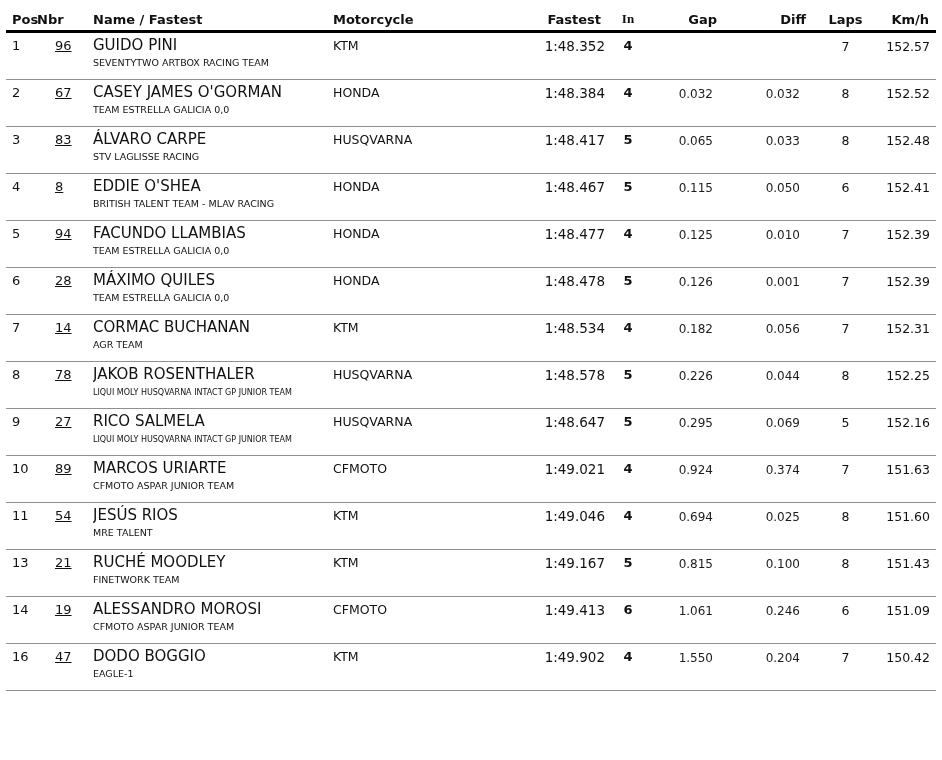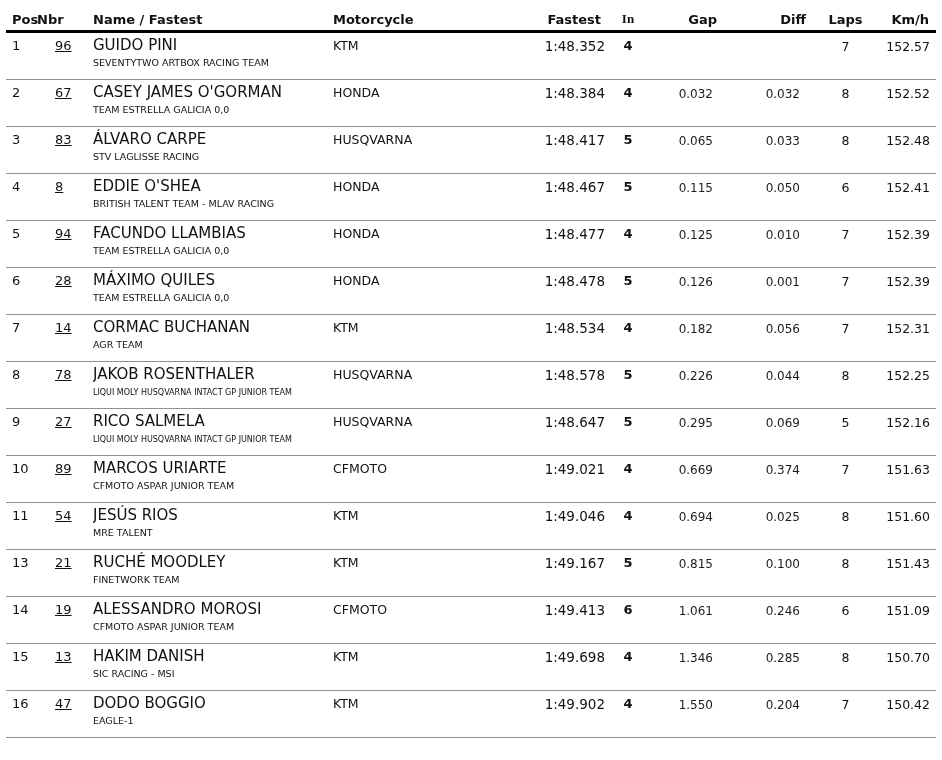--- a/index.html
+++ b/index.html
@@ -230,21 +230,21 @@
         <tr>
           <td class="col-pos">10</td>
           <td class="col-nbr">89</td>
           <td class="col-name">
             <div class="rname">MARCOS URIARTE</div>
             <div class="rentrant">CFMOTO ASPAR JUNIOR TEAM</div>
           </td>
           <td class="col-moto">CFMOTO</td>
           <td class="col-fastest">1:49.021</td>
           <td class="col-in">4</td>
-          <td class="col-gap">0.669</td>
+          <td class="col-gap">0.924</td>
           <td class="col-diff">0.374</td>
           <td class="col-laps">7</td>
           <td class="col-kmh">151.63</td>
         </tr>
         <tr>
           <td class="col-pos">11</td>
           <td class="col-nbr">54</td>
           <td class="col-name">
             <div class="rname">JESÚS RIOS</div>
             <div class="rentrant">MRE TALENT</div>
@@ -281,35 +281,20 @@
           </td>
           <td class="col-moto">CFMOTO</td>
           <td class="col-fastest">1:49.413</td>
           <td class="col-in">6</td>
           <td class="col-gap">1.061</td>
           <td class="col-diff">0.246</td>
           <td class="col-laps">6</td>
           <td class="col-kmh">151.09</td>
         </tr>
         <tr>
-          <td class="col-pos">15</td>
-          <td class="col-nbr">13</td>
-          <td class="col-name">
-            <div class="rname">HAKIM DANISH</div>
-            <div class="rentrant">SIC RACING - MSI</div>
-          </td>
-          <td class="col-moto">KTM</td>
-          <td class="col-fastest">1:49.698</td>
-          <td class="col-in">4</td>
-          <td class="col-gap">1.346</td>
-          <td class="col-diff">0.285</td>
-          <td class="col-laps">8</td>
-          <td class="col-kmh">150.70</td>
-        </tr>
-        <tr>
           <td class="col-pos">16</td>
           <td class="col-nbr">47</td>
           <td class="col-name">
             <div class="rname">DODO BOGGIO</div>
             <div class="rentrant">EAGLE-1</div>
           </td>
           <td class="col-moto">KTM</td>
           <td class="col-fastest">1:49.902</td>
           <td class="col-in">4</td>
           <td class="col-gap">1.550</td>

